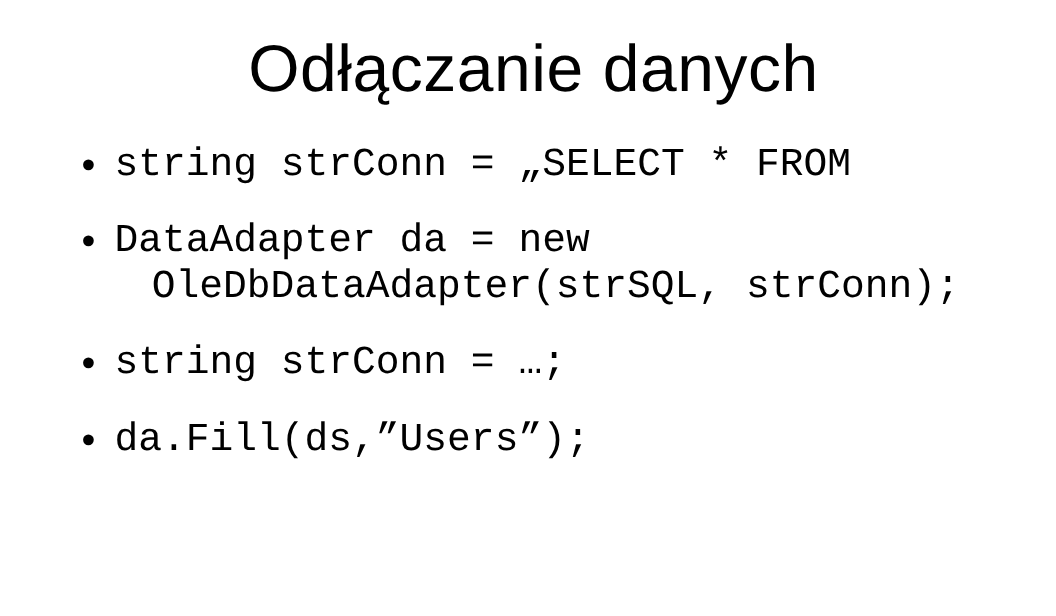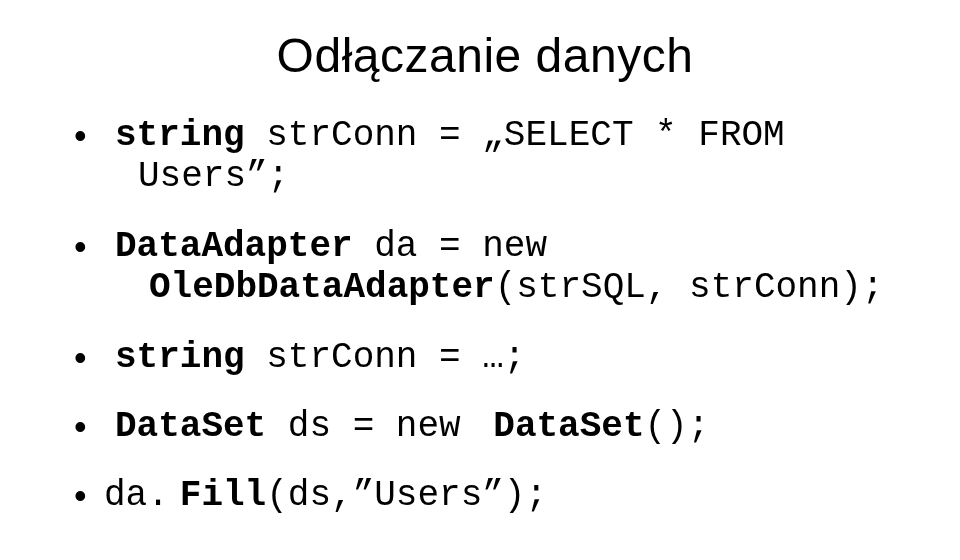--- a/index.html
+++ b/index.html
@@ -6,21 +6,21 @@
     body {
       width: 960px;
       height: 560px;
       background: #ffffff;
       font-family: Arial, Helvetica, sans-serif;
       color: #000000;
       padding: 28px 60px 30px 70px;
       overflow: hidden;
     }
     .title {
-      font-size: 48px;
+      font-size: 60px;
       font-weight: normal;
       text-align: center;
       margin-bottom: 32px;
       letter-spacing: 0.5px;
     }
     .code-list {
       list-style: none;
     }
     .code-list li {
       font-family: "Courier New", Courier, monospace;
@@ -35,38 +35,34 @@
       position: absolute;
       left: 4px;
       top: 0;
       font-size: 36px;
       font-family: Arial, sans-serif;
     }
     .indent {
       padding-left: 34px;
       display: block;
     }
-    .b { font-weight: bold; margin-left: 11px; }
+    .b { font-weight: normal; }
   </style>
 </head>
 <body>
 
 <h1 class="title">Odłączanie danych</h1>
 
 <ul class="code-list">
   <li>
     <span class="b">string</span><span> strConn = „SELECT * FROM</span>
-    <span class="indent">Users”;</span>
   </li>
   <li>
     <span class="b">DataAdapter</span><span> da = new</span>
     <span class="indent"><span class="b">OleDbDataAdapter</span><span>(strSQL, strConn);</span></span>
   </li>
   <li>
     <span class="b">string</span><span> strConn = …;</span>
   </li>
   <li>
-    <span class="b">DataSet</span><span> ds = new </span><span class="b">DataSet</span><span>();</span>
-  </li>
-  <li>
     <span>da.</span><span class="b">Fill</span><span>(ds,”Users”);</span>
   </li>
 </ul>
 
 </body></html>

